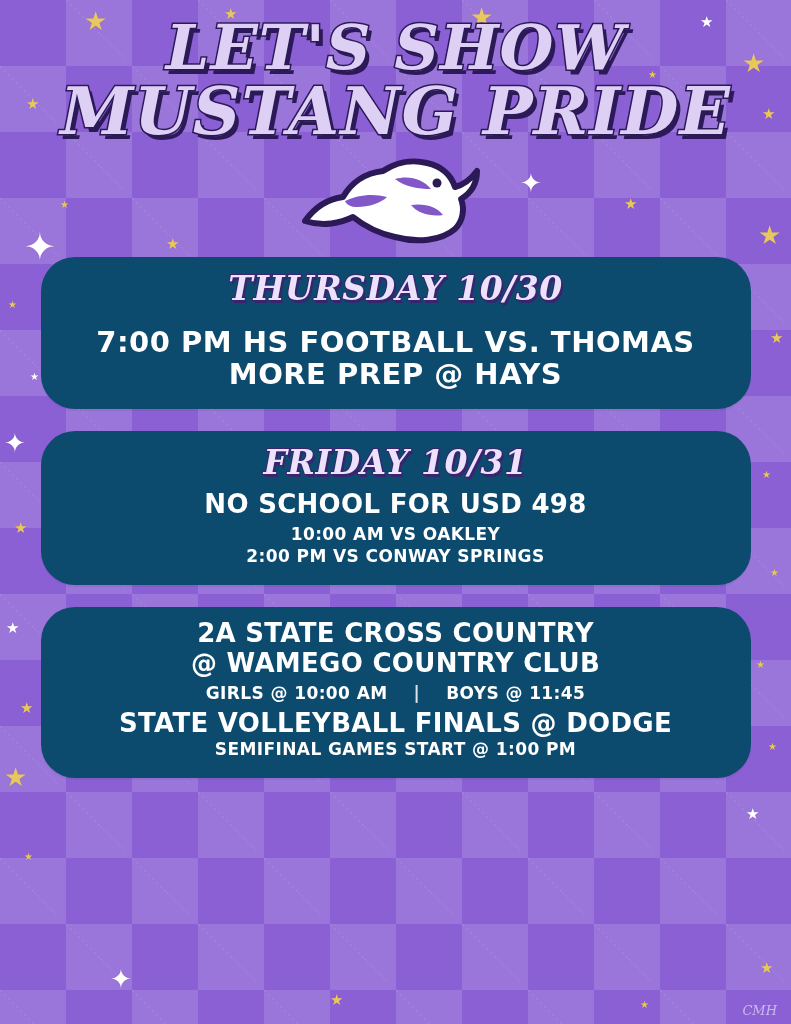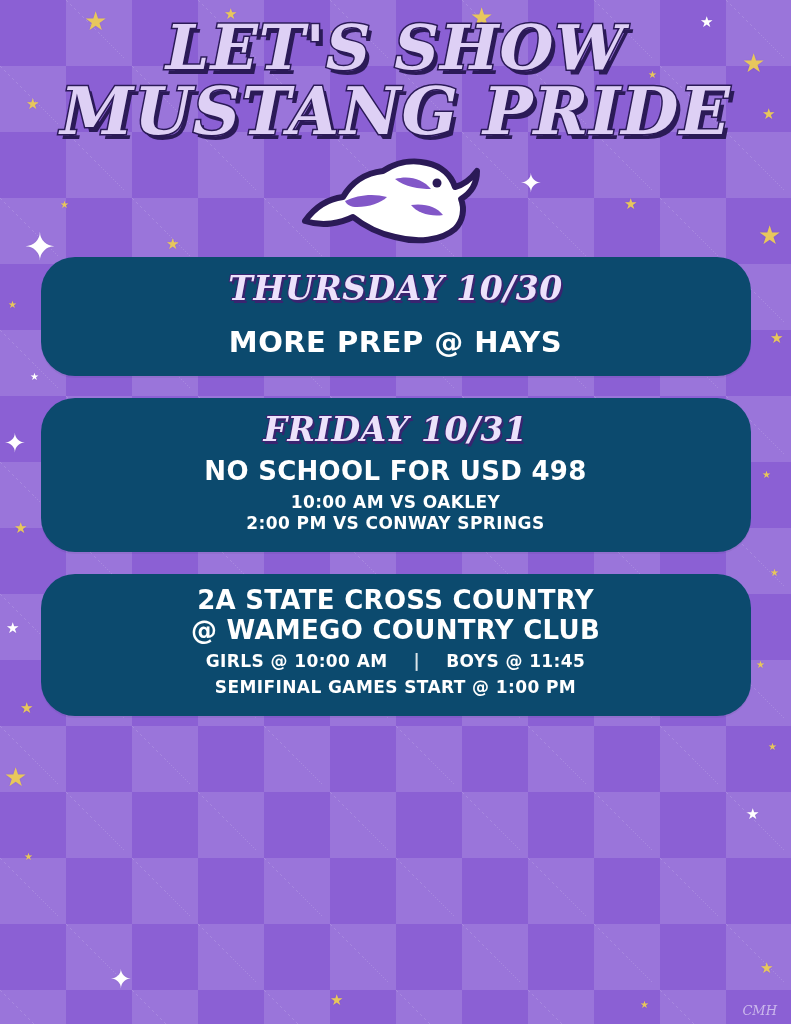--- a/index.html
+++ b/index.html
@@ -219,20 +219,21 @@
           <path d="M104 30 C 118 26, 132 30, 140 40 C 128 40, 114 38, 104 30 Z" fill="#8257c8"></path>
           <path d="M120 56 C 134 54, 146 58, 152 66 C 140 68, 126 64, 120 56 Z" fill="#8257c8"></path>
           <circle cx="146" cy="34" r="4.5" fill="#2b1a57"></circle>
         </g>
       </svg>
     </div>
 
     <div class="card">
       <div class="card-title">THURSDAY 10/30</div>
       <div class="gap"></div>
+      <div class="big">7:00 PM HS FOOTBALL VS. THOMAS</div>
       <div class="big">MORE PREP @ HAYS</div>
     </div>
 
     <div class="card">
       <div class="card-title">FRIDAY 10/31</div>
       <div class="mid">NO SCHOOL FOR USD 498</div>
       <div class="gap-sm"></div>
       <div class="small">10:00 AM VS OAKLEY</div>
       <div class="small">2:00 PM VS CONWAY SPRINGS</div>
     </div>
@@ -240,19 +241,20 @@
     <div class="card">
       <div class="mid">2A STATE CROSS COUNTRY</div>
       <div class="mid">@ WAMEGO COUNTRY CLUB</div>
       <div class="gap-sm"></div>
       <div class="small row-inline">
         <span>GIRLS @ 10:00 AM</span>
         <span class="divider-bar">|</span>
         <span>BOYS @ 11:45</span>
       </div>
       <div class="gap-sm"></div>
+      <div class="mid">STATE VOLLEYBALL FINALS @ DODGE</div>
       <div class="small">SEMIFINAL GAMES START @ 1:00 PM</div>
     </div>
 
   </div>
 
   <div class="signature">CMH</div>
 </div>
 
 </body></html>

